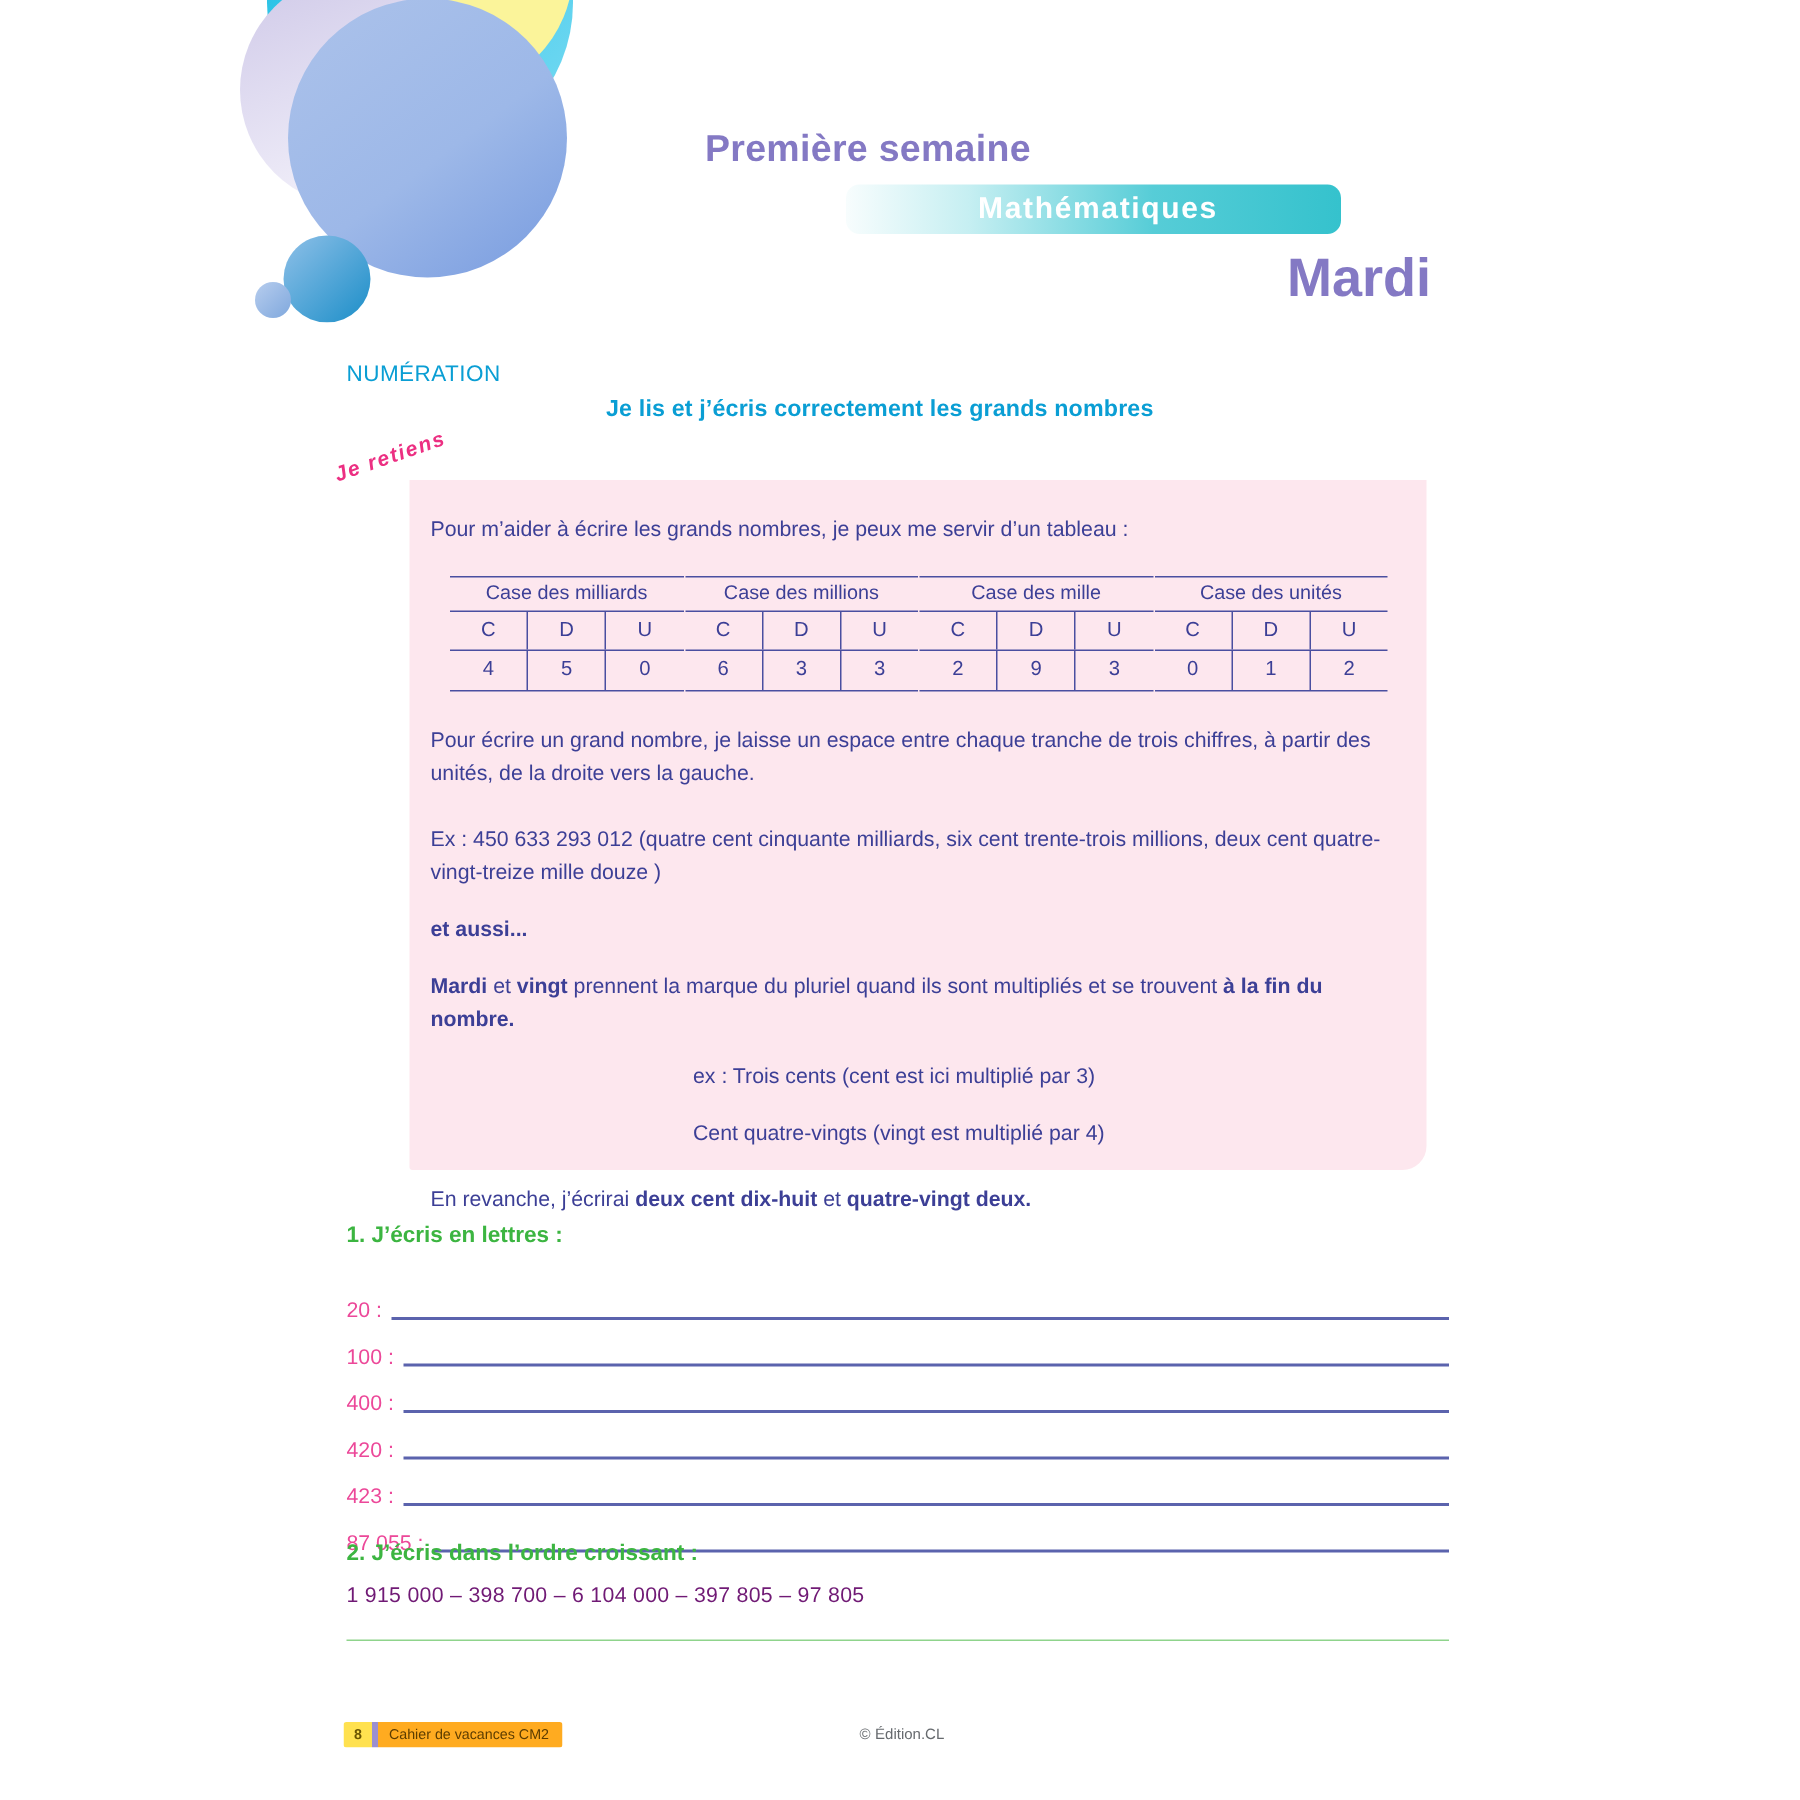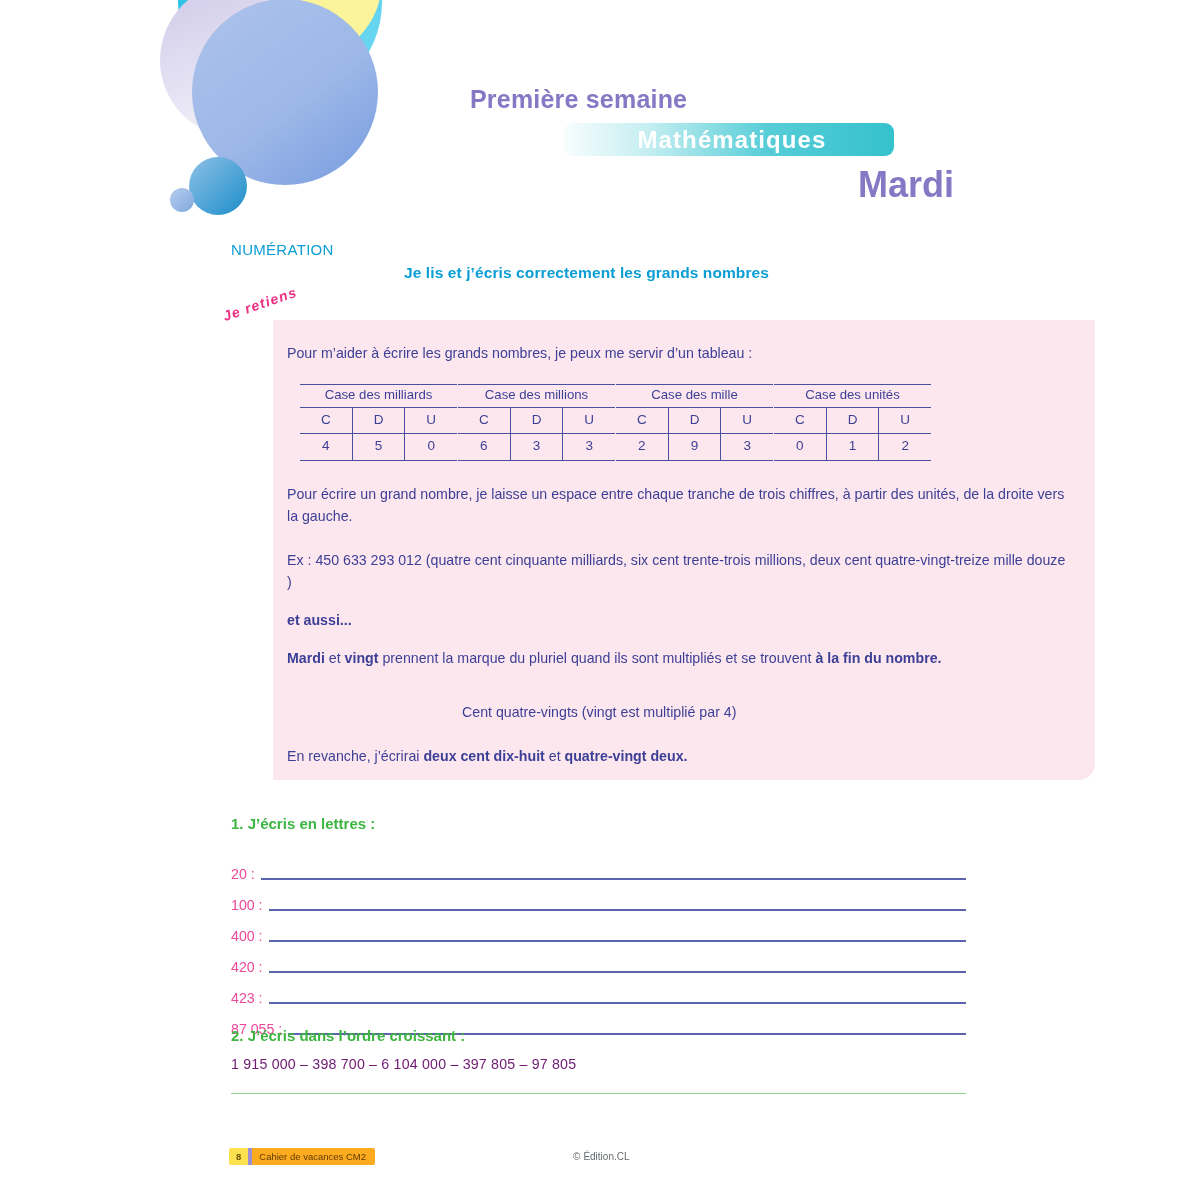--- a/index.html
+++ b/index.html
@@ -46,21 +46,21 @@
     margin-left: 94px;
     width: 330px;
   }
   #subject-badge {
     display: block;
     height: 33px;
     line-height: 33px;
     border-radius: 9px;
     background: linear-gradient(to right, rgba(64,201,211,0.04) 0%, rgba(64,201,211,0.30) 25%, rgba(57,196,208,0.85) 62%, #35c2cd 100%);
     color: #ffffff;
-    font-size: 24px;
+    font-size: 20px;
     font-weight: bold;
     letter-spacing: 1.1px;
     text-align: center;
     padding-left: 6px;
     box-sizing: border-box;
   }
   #day-title {
     margin: 10px 0 0 0;
     text-align: right;
     padding-right: 36px;
@@ -103,21 +103,21 @@
     transform-origin: left bottom;
     letter-spacing: 1.2px;
     white-space: nowrap;
   }
 
   
   #memo-box {
     position: absolute;
     left: 273px;
     top: 320px;
-    width: 822px;
+    width: 678px;
     height: 460px;
     background: #fde7ee;
     border-bottom-right-radius: 16px;
     border-bottom-left-radius: 2px;
     box-sizing: border-box;
     padding: 22px 26px 0 14px;
     color: #3c3f96;
     font-size: 14.2px;
     line-height: 1.55;
   }
@@ -393,20 +393,21 @@
   <div class="memo-gap-lg"></div>
   <p>Ex : 450 633 293 012 (quatre cent cinquante milliards, six cent trente-trois millions, deux cent  quatre-vingt-treize mille douze )</p>
 
   <div class="memo-gap-md"></div>
   <p class="bold">et aussi...</p>
 
   <div class="memo-gap-md"></div>
   <p><span class="bold">Mardi</span><span> et </span><span class="bold">vingt</span><span> prennent la marque du pluriel quand ils sont multipliés et se trouvent </span><span class="bold">à  la fin du nombre.</span></p>
 
   <div class="memo-gap-md"></div>
+  <p class="memo-indent-1">ex : Trois cents (cent est ici multiplié par  3)</p>
 
   <div class="memo-gap-md"></div>
   <p class="memo-indent-2">Cent quatre-vingts (vingt est multiplié par  4)</p>
 
   <div class="memo-gap-lg"></div>
   <p><span>En revanche,  j’écrirai </span><span class="bold">deux cent dix-huit</span><span> et </span><span class="bold">quatre-vingt deux.</span></p>
 
 </div>
 
 <div id="ex1-title">1. J’écris en lettres :</div>

